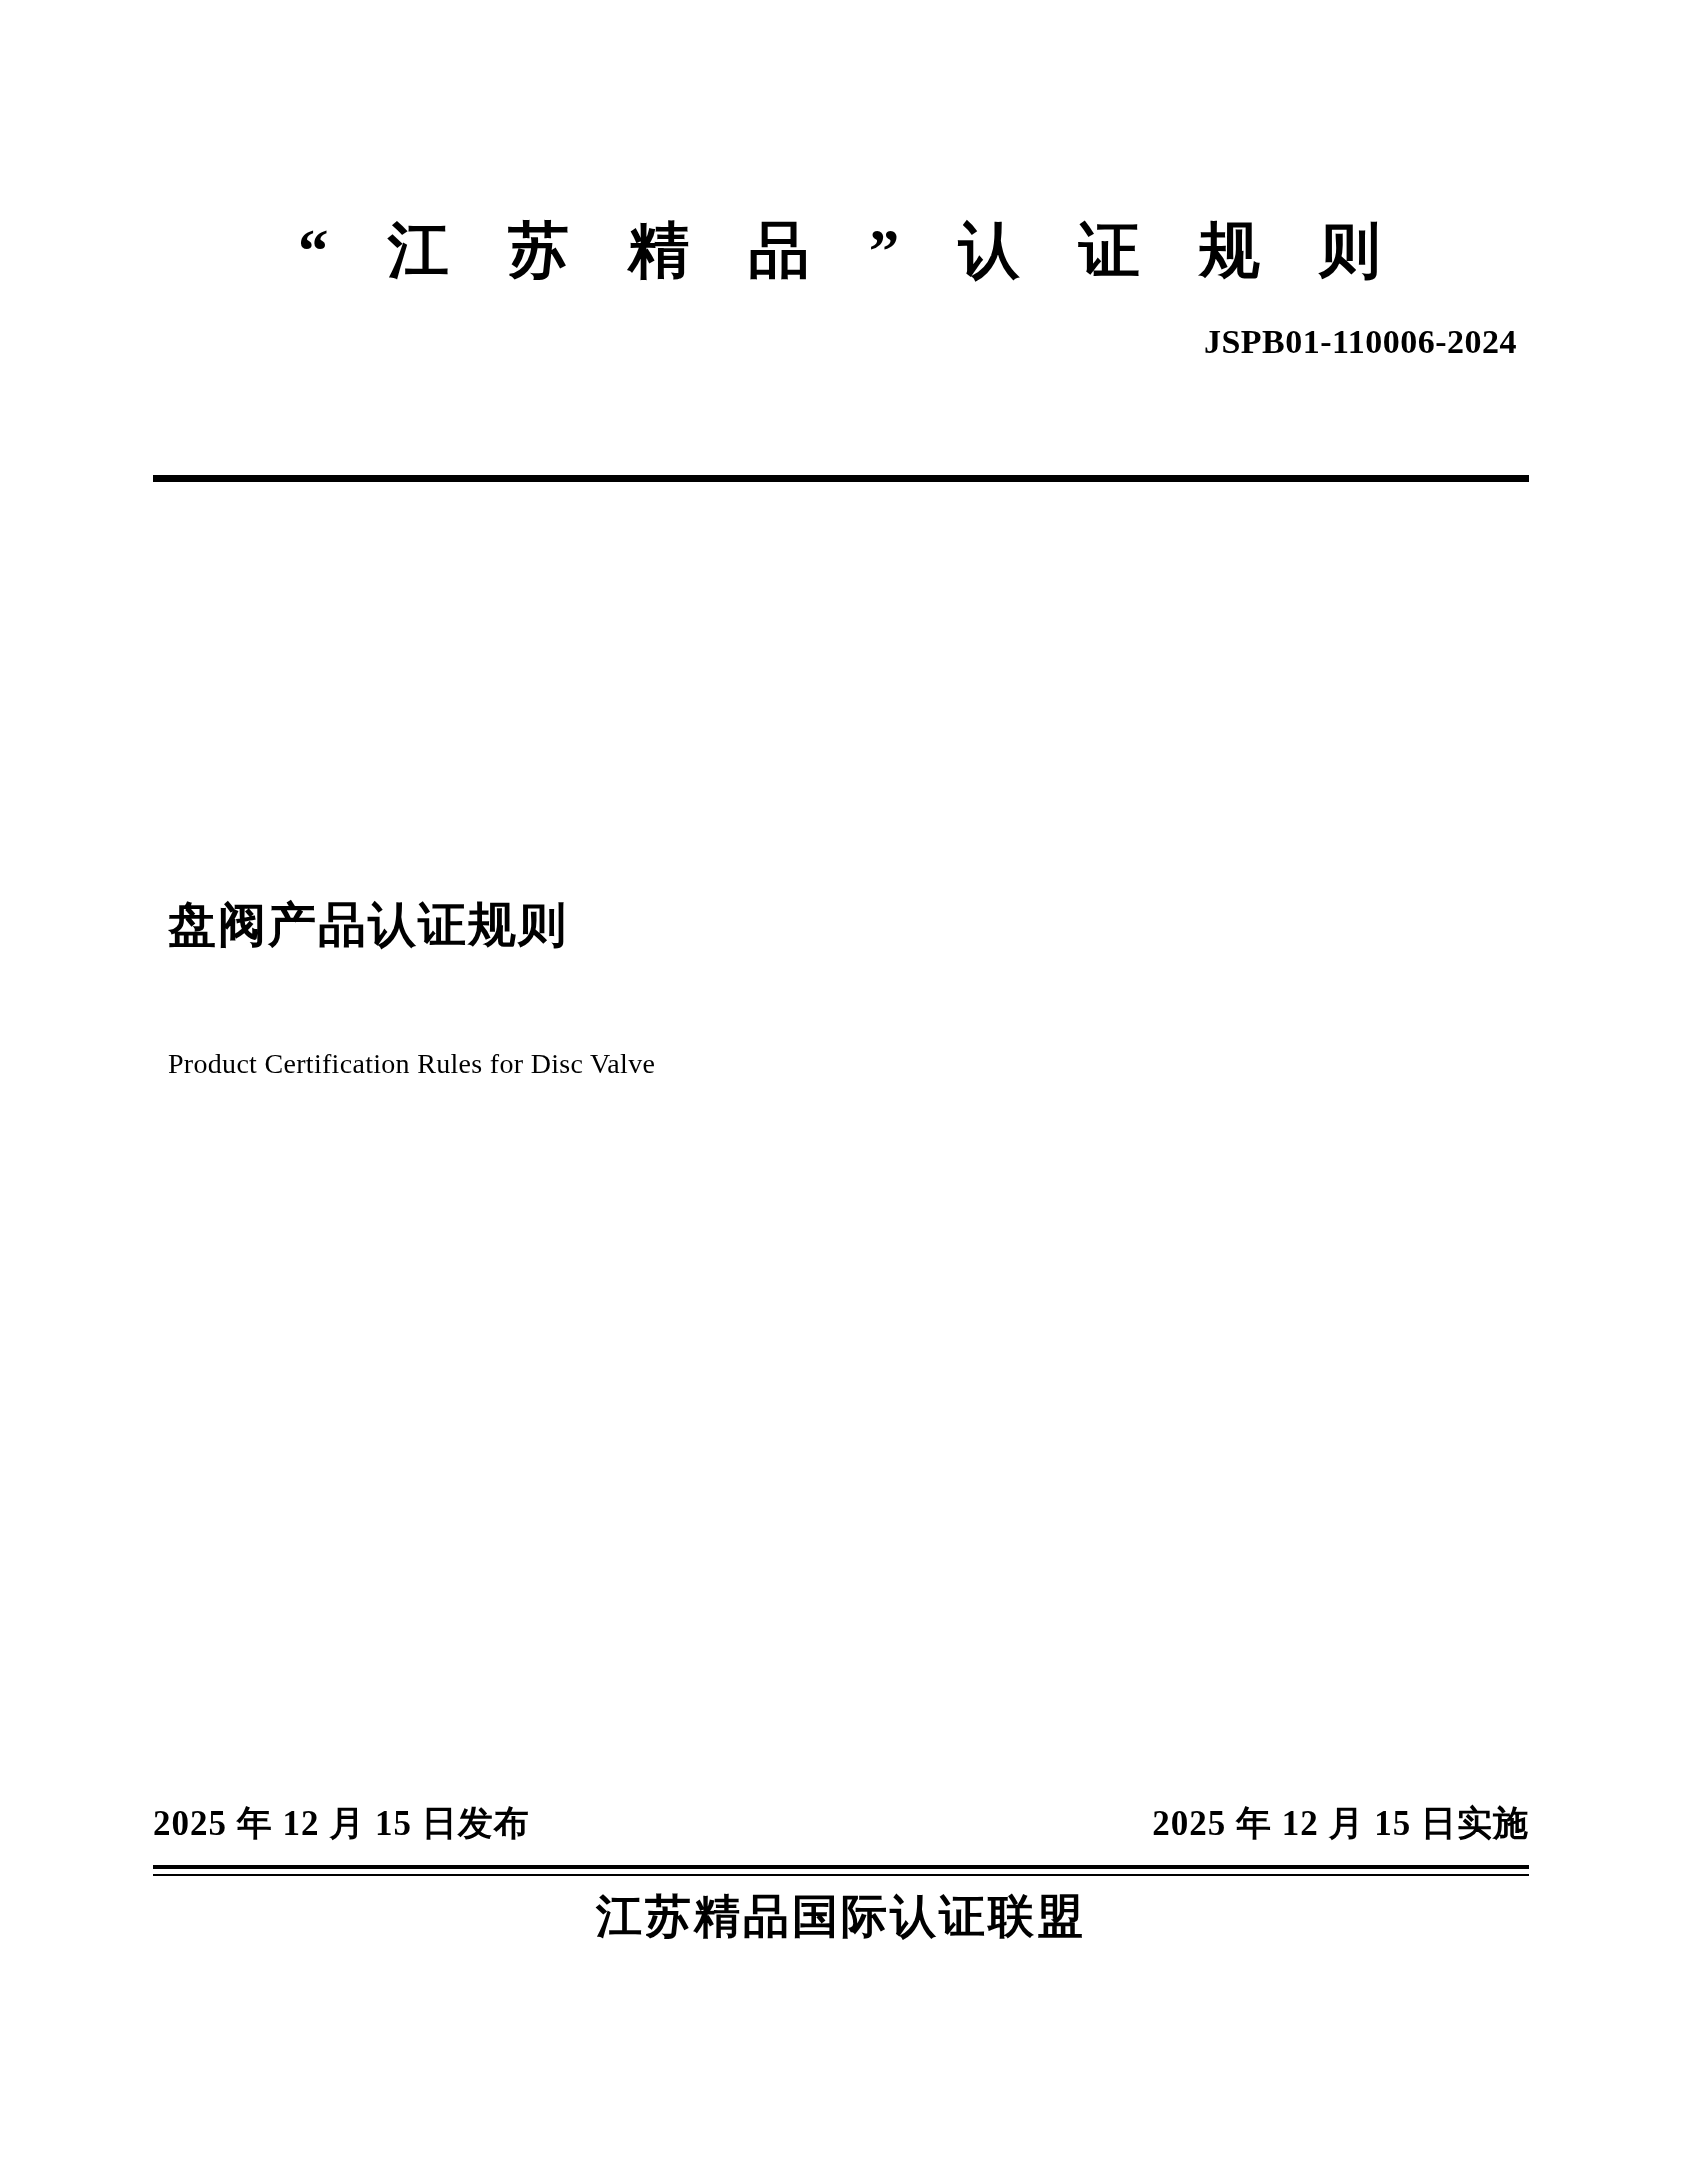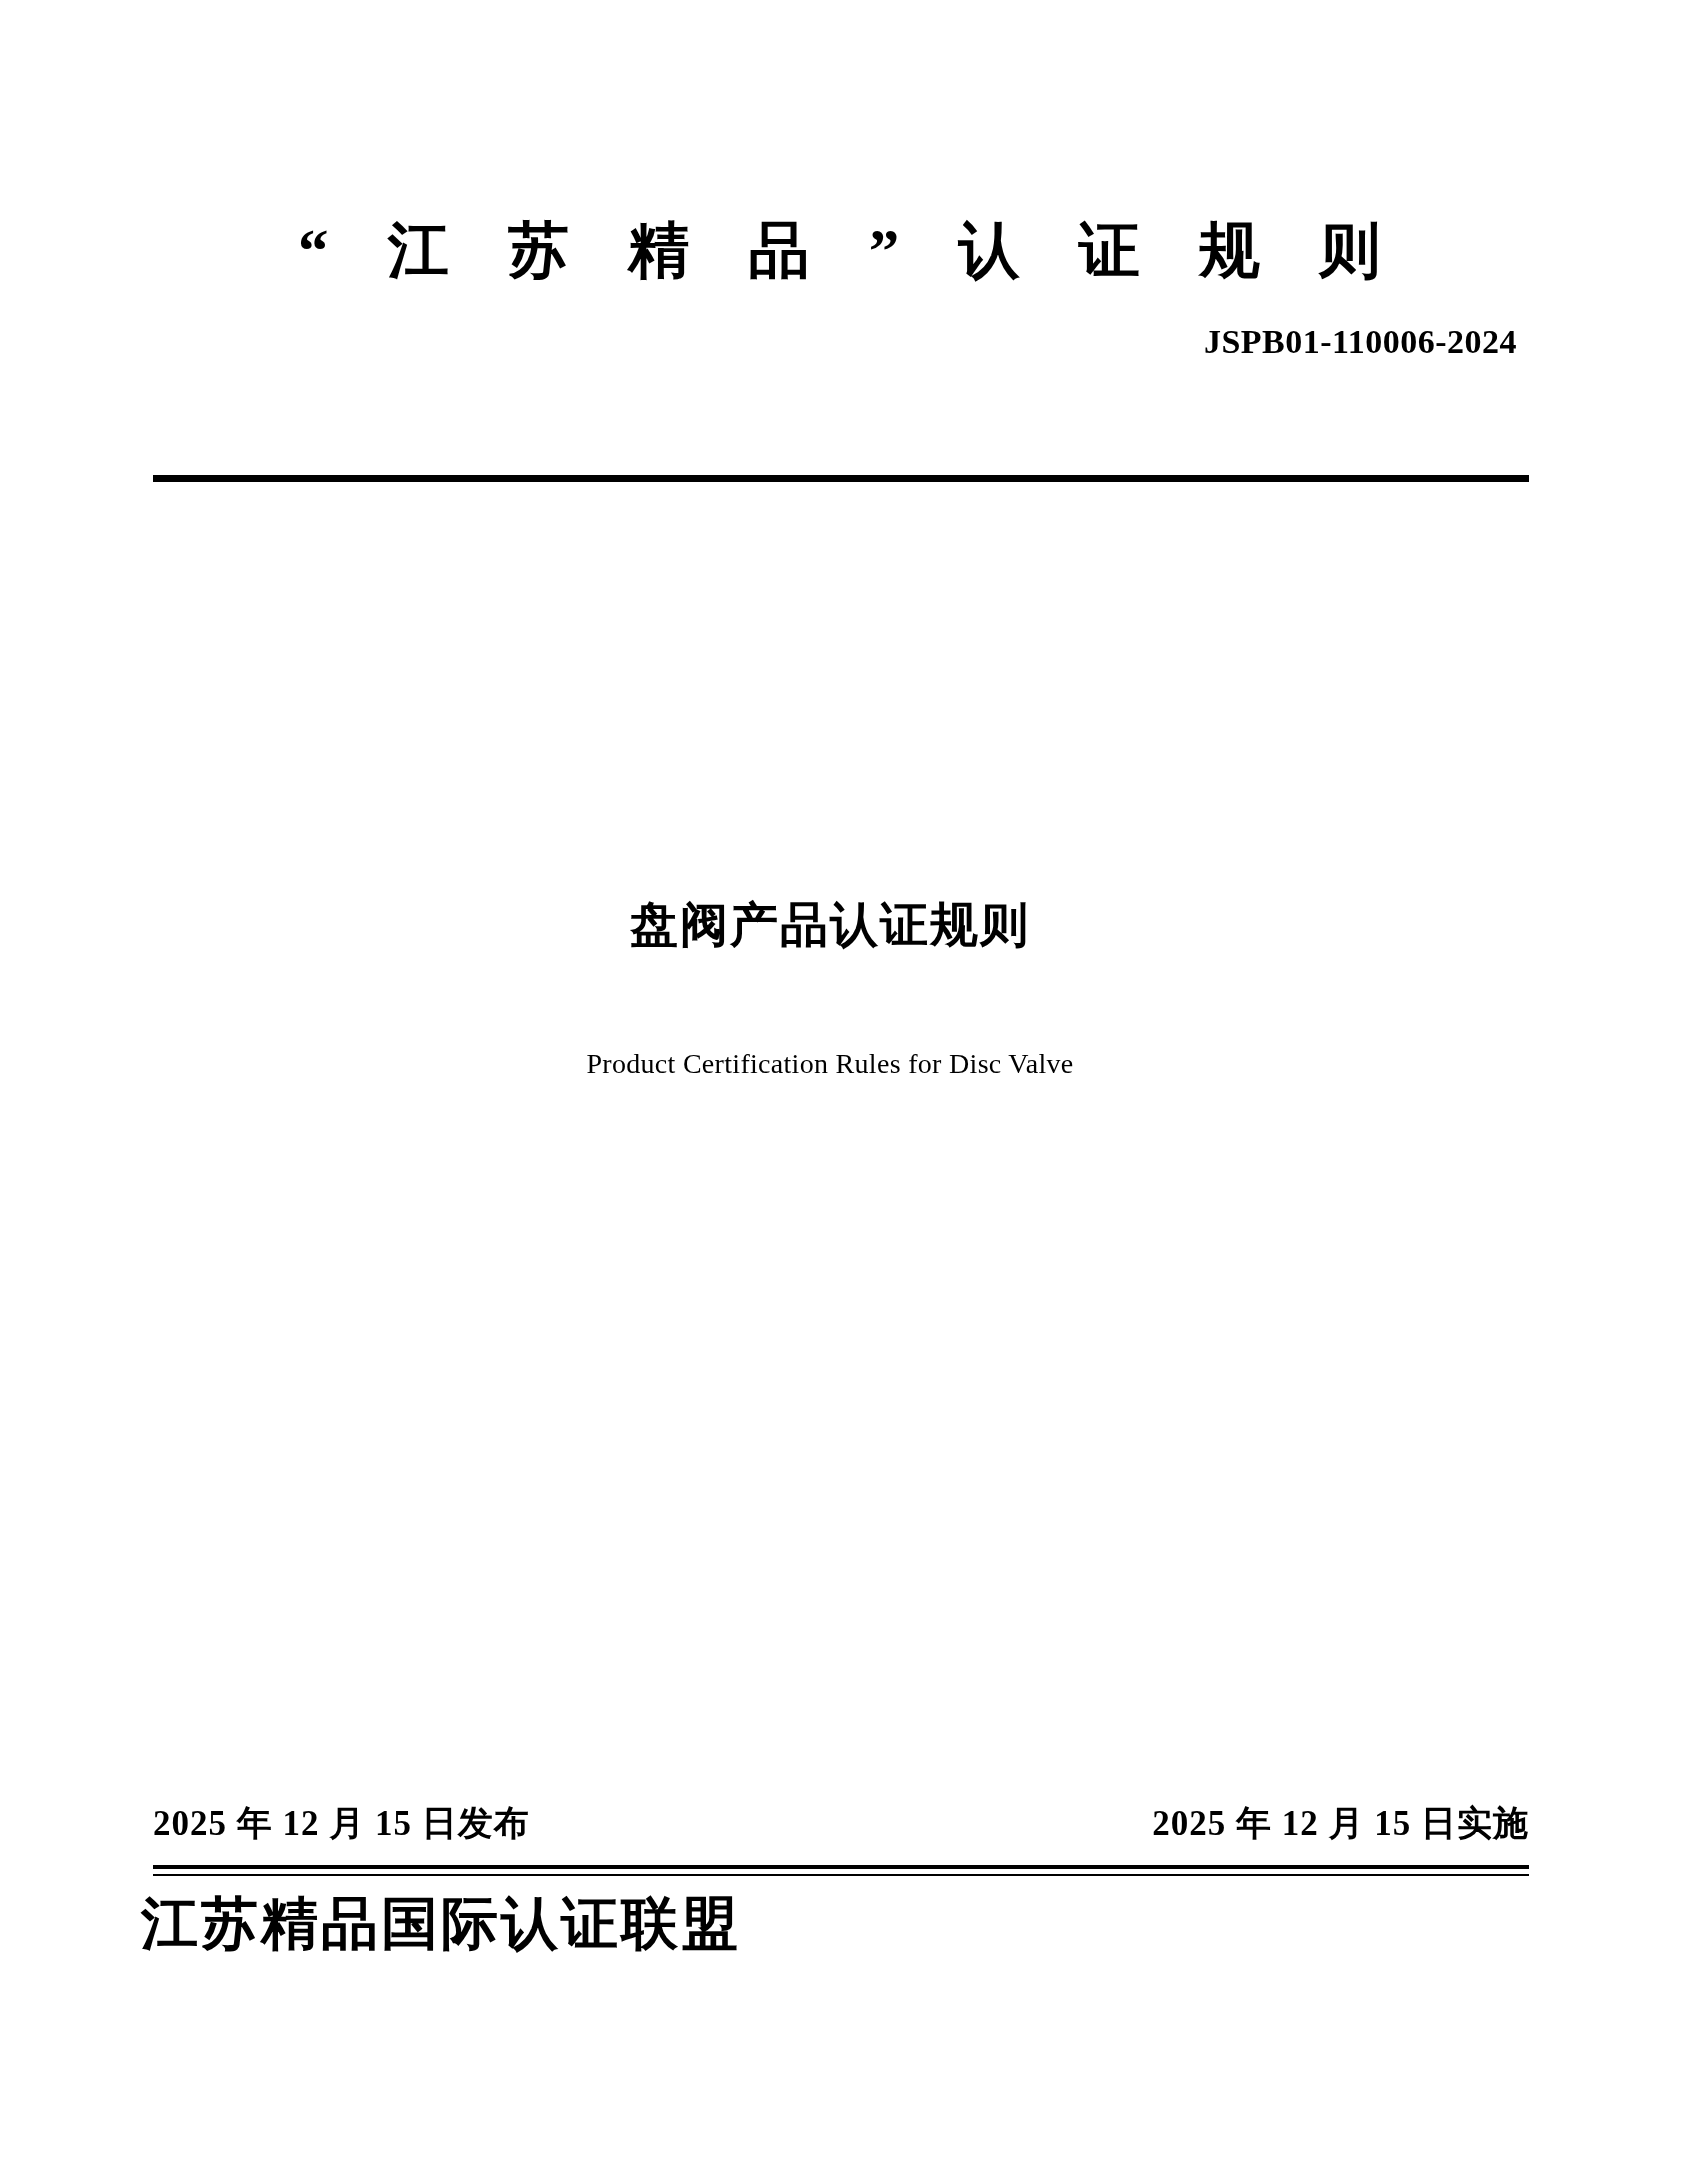--- a/index.html
+++ b/index.html
@@ -58,24 +58,23 @@
     left: 153px;
     top: 475px;
     width: 1376px;
     height: 7px;
     background: #000000;
   }
 
   
   .center-zone {
     position: absolute;
-    left: 142px;
+    left: 168px;
     top: 891px;
     width: 1376px;
-    text-align: center;
   }
 
   .subject-cn {
     font-size: 48px;
     font-weight: bold;
     letter-spacing: 2px;
     font-family: "Liberation Serif", "DejaVu Serif", serif;
     line-height: 1.4;
   }
 
@@ -120,25 +119,25 @@
     position: absolute;
     left: 153px;
     top: 1874px;
     width: 1376px;
     height: 2px;
     background: #000000;
   }
 
   .issuer {
     position: absolute;
-    left: 141px;
+    left: 153px;
     top: 1886px;
     width: 1376px;
-    text-align: left;
-    font-size: 57px;
+    text-align: center;
+    font-size: 46px;
     font-weight: bold;
     letter-spacing: 3px;
     font-family: "Liberation Serif", "DejaVu Serif", serif;
   }
 </style>
 </head>
 <body>
 
 <div class="page">
 

